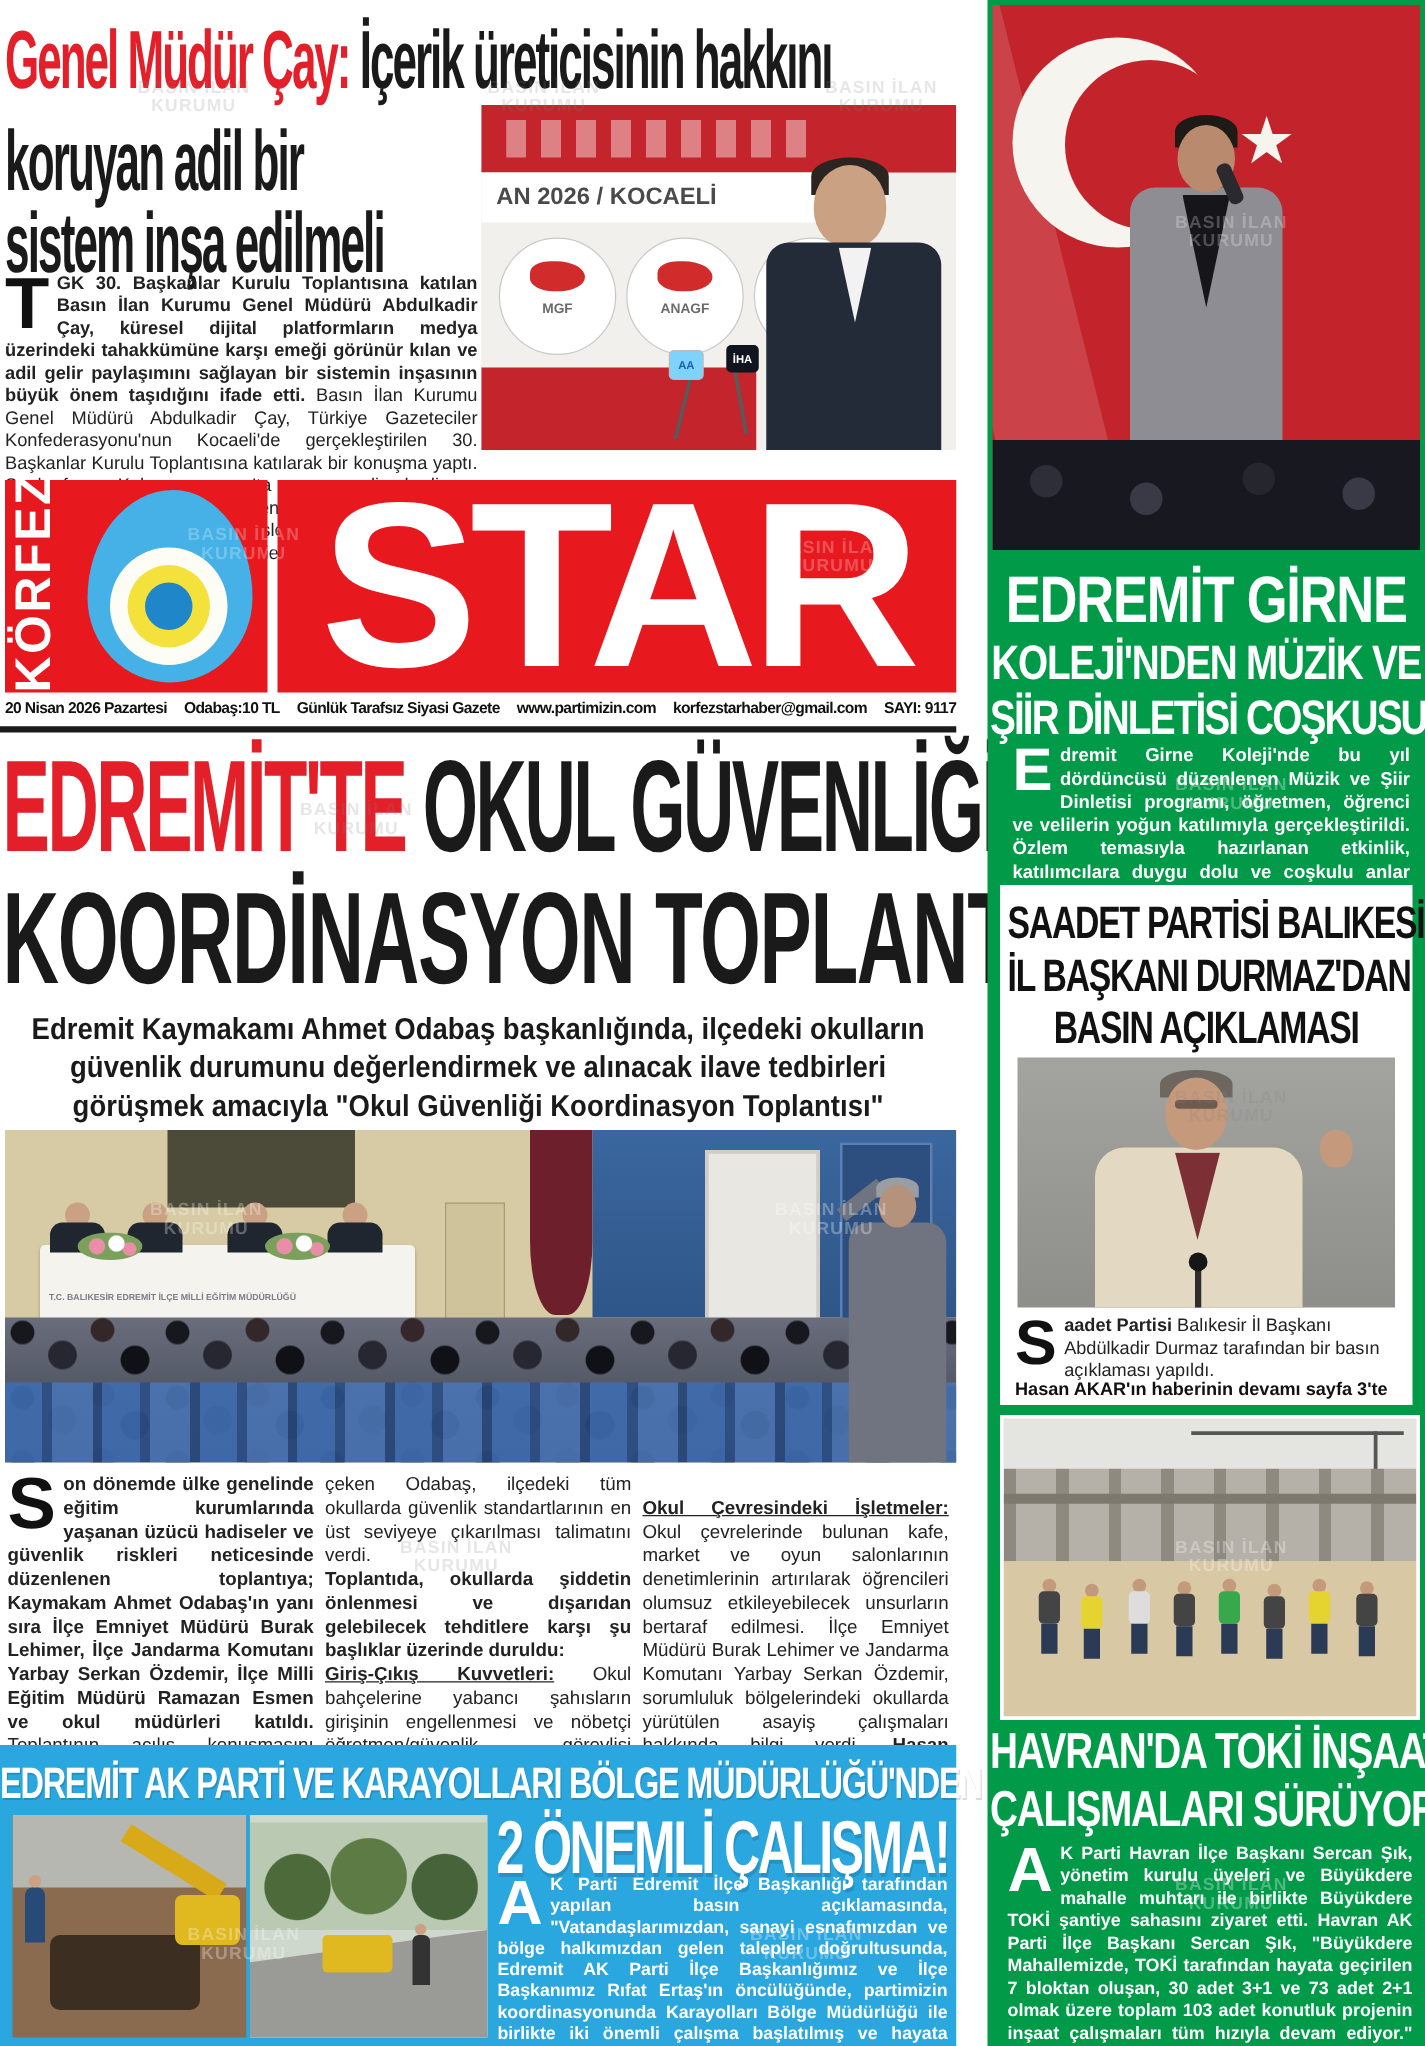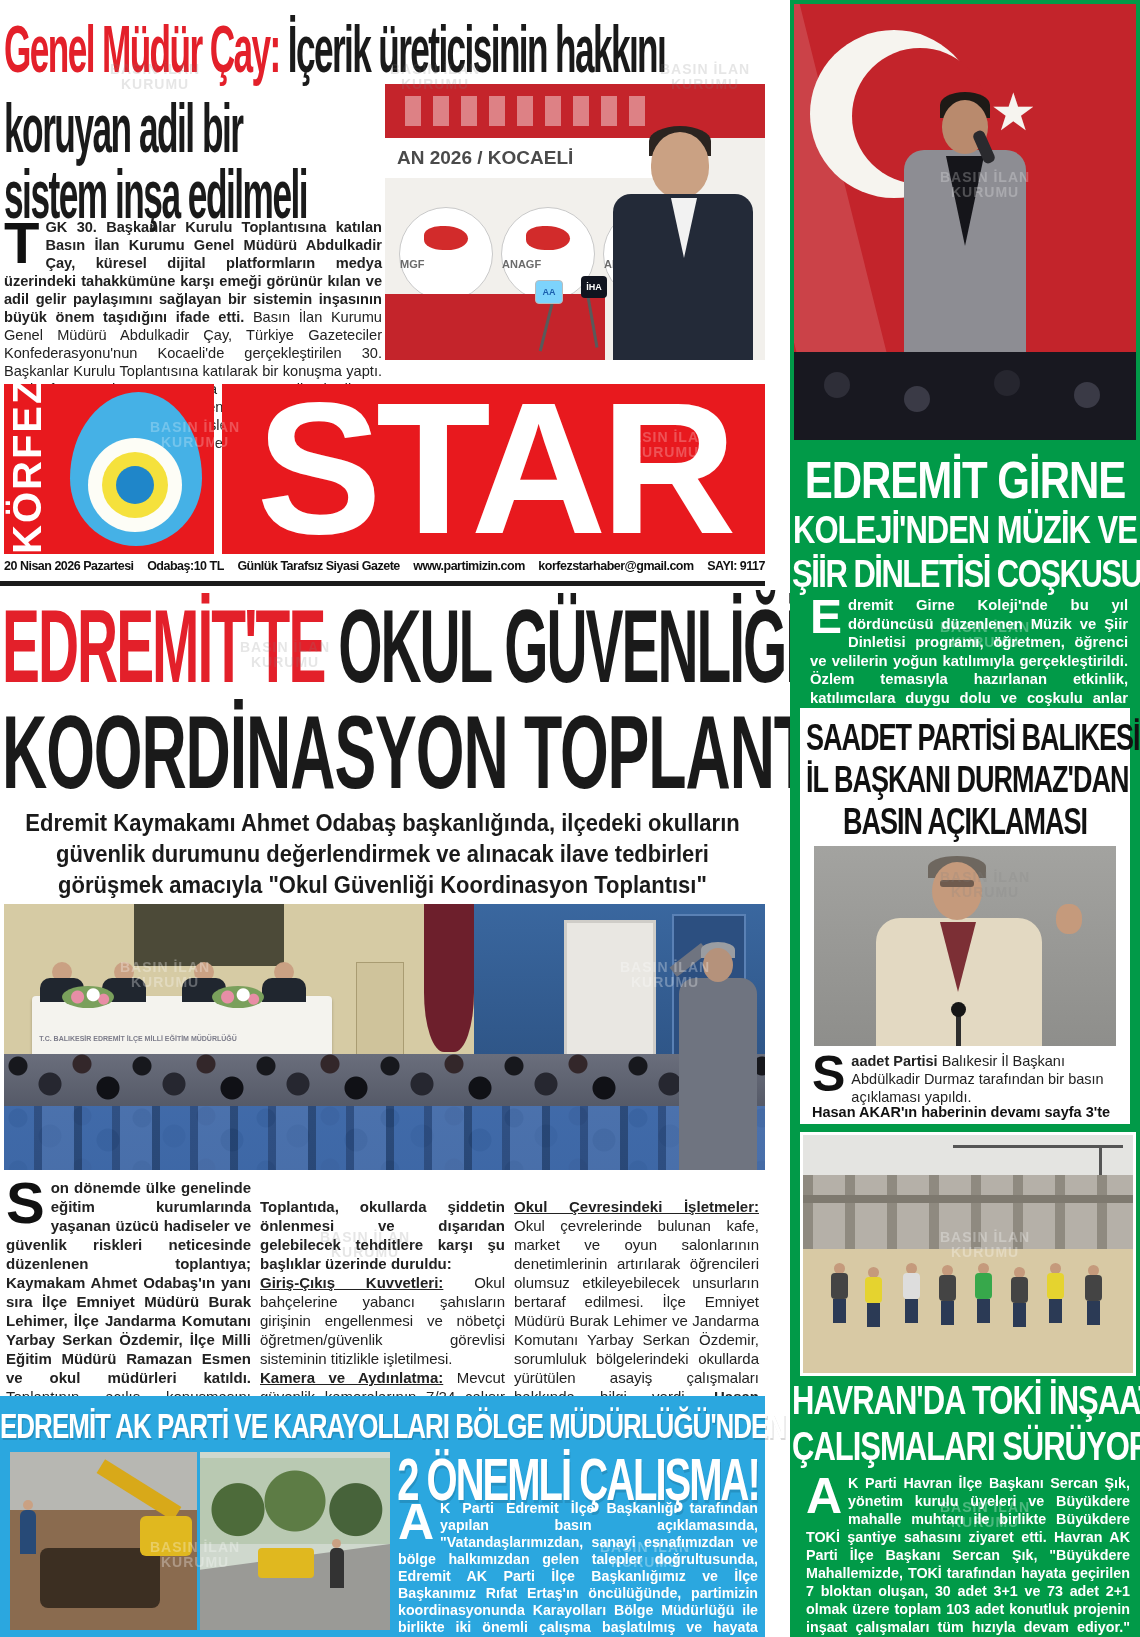--- a/index.html
+++ b/index.html
@@ -24,22 +24,22 @@
   .top-body{left:4px;top:218px;width:378px;font-size:14.6px;line-height:18px;color:#222;text-align:justify;}
   .dropcap{float:left;font-weight:bold;font-size:58px;line-height:46px;padding:2px 6px 0 0;color:#111;}
 
   
   .top-photo{left:385px;top:84px;width:380px;height:276px;background:#f2f0ec;overflow:hidden;}
   .tp-redtop{position:absolute;left:0;top:0;width:100%;height:54px;background:#c4242b;}
   .tp-redtop:after{content:"";position:absolute;left:20px;top:12px;width:240px;height:30px;
      background:repeating-linear-gradient(90deg,rgba(255,255,255,.85) 0 16px,transparent 16px 28px);opacity:.5;}
   .tp-banner{position:absolute;left:0;top:54px;width:72%;height:40px;background:#fff;
              font-weight:bold;font-size:19px;color:#4a4a4a;line-height:40px;padding-left:12px;}
-  .tp-circle{position:absolute;top:123px;width:92px;height:92px;border-radius:50%;background:#fff;
-             border:1px solid #c9c9c9;text-align:left;}
+  .tp-circle{position:absolute;top:106px;width:92px;height:92px;border-radius:50%;background:#fff;
+             border:1px solid #c9c9c9;text-align:center;}
   .tp-circle .map{display:block;width:44px;height:24px;margin:18px auto 4px;background:#d22b2b;
                   border-radius:40% 55% 50% 45%;}
   .tp-circle .lg{font-size:11px;font-weight:bold;color:#6b6b6b;}
   .tp-redbottom{position:absolute;left:0;top:210px;width:58%;height:66px;background:#c4242b;}
   .tp-man{position:absolute;right:10px;top:48px;width:150px;height:228px;}
   .tp-head{position:absolute;left:46px;top:0;width:58px;height:66px;border-radius:50% 50% 46% 46%;background:#caa183;}
   .tp-hair{position:absolute;left:44px;top:-6px;width:62px;height:30px;border-radius:50% 50% 0 0;background:#2b2420;}
   .tp-suit{position:absolute;left:8px;top:62px;width:140px;height:166px;border-radius:18px 18px 0 0;background:#232a38;}
   .tp-shirt{position:absolute;left:66px;top:66px;width:26px;height:60px;background:#f2f2f2;clip-path:polygon(0 0,100% 0,50% 100%);}
   .tp-mic{position:absolute;width:26px;height:22px;border-radius:4px;font-size:9px;font-weight:bold;
@@ -305,21 +305,21 @@
       <div class="arm"></div>
       <div class="hr"></div>
       <div class="hd"></div>
     </div>
   </div>
 
   <div class="abs col c1">
     <span class="dropcap">S</span><span class="b">on dönemde ülke genelinde eğitim kurumlarında yaşanan üzücü hadiseler ve güvenlik riskleri neticesinde düzenlenen toplantıya; Kaymakam Ahmet Odabaş'ın yanı sıra İlçe Emniyet Müdürü Burak Lehimer, İlçe Jandarma Komutanı Yarbay Serkan Özdemir, İlçe Milli Eğitim Müdürü Ramazan Esmen ve okul müdürleri katıldı.</span><span> Toplantının açılış konuşmasını gerçekleştiren Kaymakam Ahmet Odabaş, çocukların ve gençlerin huzurlu bir ortamda eğitim görmelerinin devletin en öncelikli görevlerinden biri olduğunu belirtti. Ülke genelinde yaşanan son olaylara dikkat</span>
   </div>
   <div class="abs col c2">
-    <br>
+    <span>çeken Odabaş, ilçedeki tüm okullarda güvenlik standartlarının en üst seviyeye çıkarılması talimatını verdi. </span><br>
     <span class="b">Toplantıda, okullarda şiddetin önlenmesi ve dışarıdan gelebilecek tehditlere karşı şu başlıklar üzerinde duruldu: </span><br>
     <span class="bu">Giriş-Çıkış Kuvvetleri:</span><span> Okul bahçelerine yabancı şahısların girişinin engellenmesi ve nöbetçi öğretmen/güvenlik görevlisi sisteminin titizlikle işletilmesi. </span><br>
     <span class="bu">Kamera ve Aydınlatma:</span><span> Mevcut güvenlik kameralarının 7/24 çalışır halde tutulması ve okul çevrelerindeki kör noktaların aydınlatılması. </span><br>
     <span class="bu">Kolluk Kuvvetleri ile İş Birliği:</span><span> Emniyet ve</span>
   </div>
   <div class="abs col c3">
     <br>
     <span class="bu">Okul Çevresindeki İşletmeler:</span><span> Okul çevrelerinde bulunan kafe, market ve oyun salonlarının denetimlerinin artırılarak öğrencileri olumsuz etkileyebilecek unsurların bertaraf edilmesi. İlçe Emniyet Müdürü Burak Lehimer ve Jandarma Komutanı Yarbay Serkan Özdemir, sorumluluk bölgelerindeki okullarda yürütülen asayiş çalışmaları hakkında bilgi verdi. </span><span class="b">Hasan AKAR'ın haberinin devamı ve fotoğraflar sayfa2'de</span>
   </div>
 

